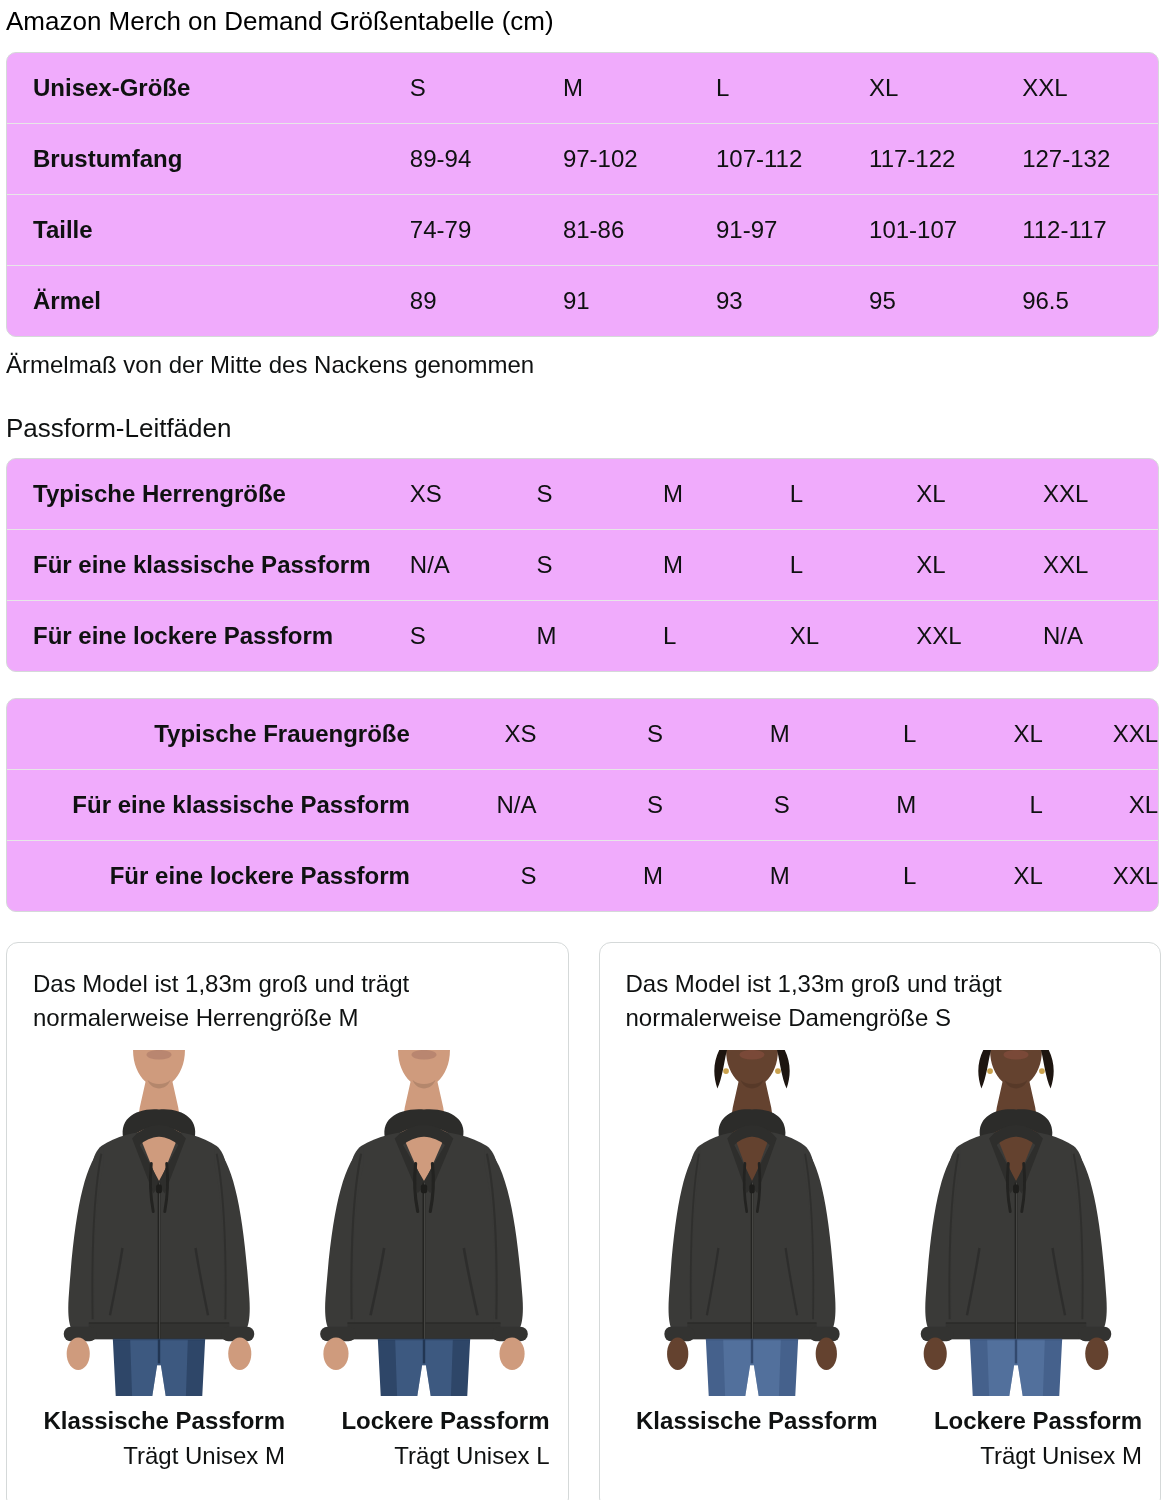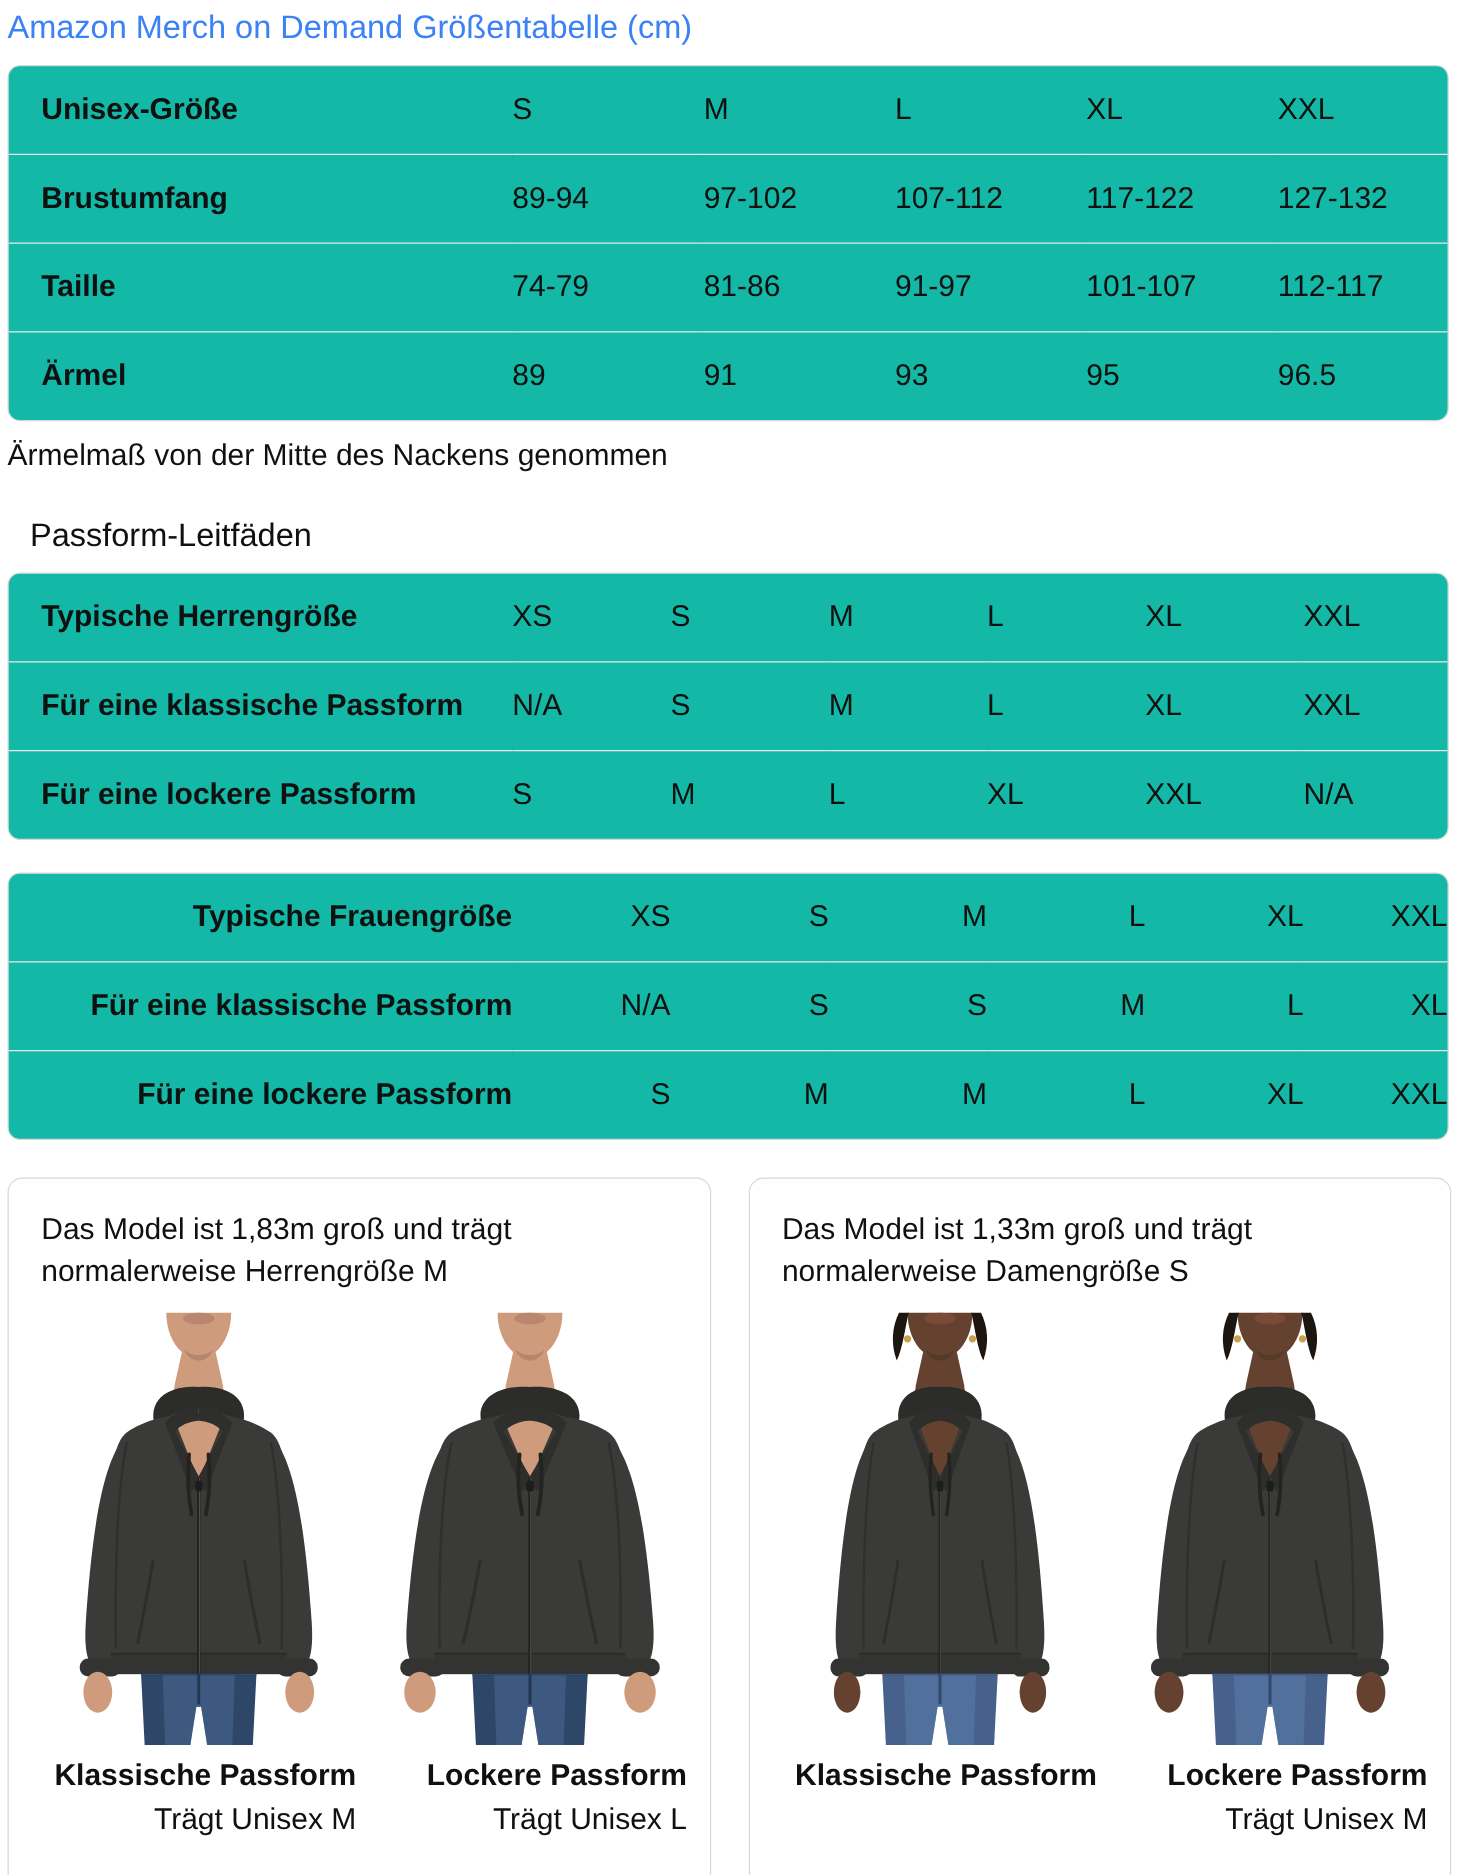--- a/index.html
+++ b/index.html
@@ -4,36 +4,36 @@
 <style>
   html,body{margin:0;padding:0;background:#fff;}
   body{
     width:1167px;height:1500px;overflow:hidden;
     font-family:"Liberation Sans", sans-serif;
     color:#0f1111;
   }
   .page{padding:4px 6px 0 6px;}
 
   .page-title{
-    font-size:26px;font-weight:400;margin:2px 0 15px 0;color:#3b82f6;
+    font-size:26px;font-weight:400;margin:2px 0 15px 0;color:#000000;
   }
 
   table.chart{
     width:1153px;border:1px solid #d5d9d9;border-radius:10px;
-    border-collapse:separate;border-spacing:0;background:#14b8a6;
+    border-collapse:separate;border-spacing:0;background:#f0abfc;
   }
   table.chart td{
     font-size:24px;height:70px;vertical-align:middle;
     border-top:1px solid #e7e7e7;padding:0;
   }
   table.chart tr:first-child td{border-top:none;}
   table.chart td.lbl{font-weight:700;padding-left:26px;}
 
   .note{font-size:24px;margin:14px 0 0 0;}
-  .section-heading{font-size:26px;font-weight:400;margin:34px 0 14px 18px;}
+  .section-heading{font-size:26px;font-weight:400;margin:34px 0 14px 0;}
   .mt26{margin-top:26px;text-align:right;}
 
   .cards{display:flex;gap:30px;margin-top:30px;}
   .card{
     flex:1;border:1px solid #d5d9d9;border-radius:12px;
     box-sizing:border-box;height:568px;
     padding:24px 18px 14px 26px;background:#fff;
   }
   .card .desc{
     font-size:24px;line-height:34px;margin:0 0 14px 0;max-width:440px;

